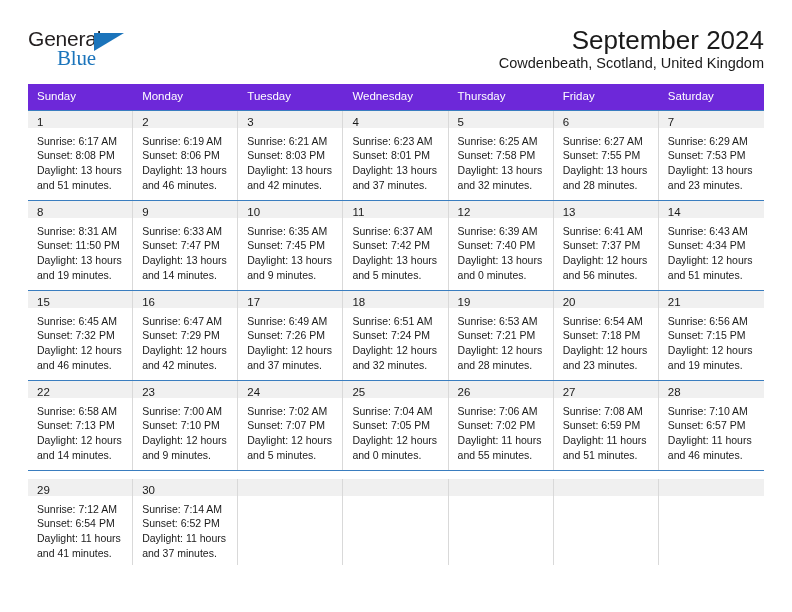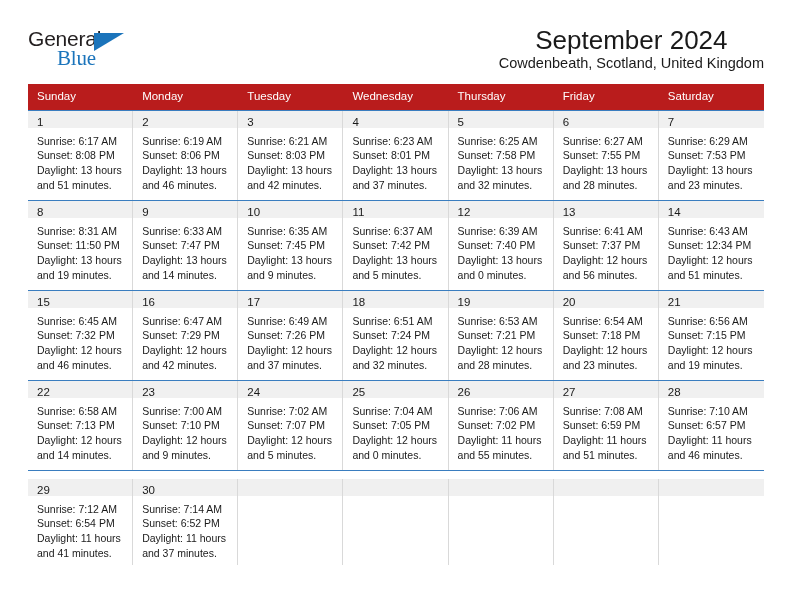--- a/index.html
+++ b/index.html
@@ -60,21 +60,21 @@
     left: 29px;
     top: 22px;
     font-size: 21px;
     letter-spacing: -0.2px;
     color: #1b74bb;
     line-height: 1;
     font-family: Liberation Serif, serif;
   }
 
   .titles {
-    text-align: center;
+    text-align: right;
     flex: 0 0 auto;
     padding-top: 0px;
   }
   .cal-title {
     font-size: 26px;
     font-weight: normal;
     color: #1a1a1a;
     line-height: 1.12;
     white-space: nowrap;
   }
@@ -86,21 +86,21 @@
   }
 
   
   .calendar {
     width: 736px;
     margin-top: 12px;
   }
   .weekdays {
     display: grid;
     grid-template-columns: repeat(7, 1fr);
-    background: #b91c1c;
+    background: #6d28d9;
   }
   .weekday {
     color: #ffffff;
     font-size: 11.5px;
     padding: 6px 0 6px 9px;
     line-height: 1.2;
     box-sizing: border-box;
   }
 
   .week {
@@ -303,21 +303,21 @@
             <div class="cellline">Sunrise: 6:41 AM</div>
             <div class="cellline">Sunset: 7:37 PM</div>
             <div class="cellline">Daylight: 12 hours</div>
             <div class="cellline">and 56 minutes.</div>
           </div>
         </div>
         <div class="daycell">
           <div class="daynum-band"><span class="daynum">14</span></div>
           <div class="cellbody">
             <div class="cellline">Sunrise: 6:43 AM</div>
-            <div class="cellline">Sunset: 12:34 PM</div>
+            <div class="cellline">Sunset: 4:34 PM</div>
             <div class="cellline">Daylight: 12 hours</div>
             <div class="cellline">and 51 minutes.</div>
           </div>
         </div>
       </div>
     </div>
 
     <div class="week">
       <div class="week-grid">
         <div class="daycell">

